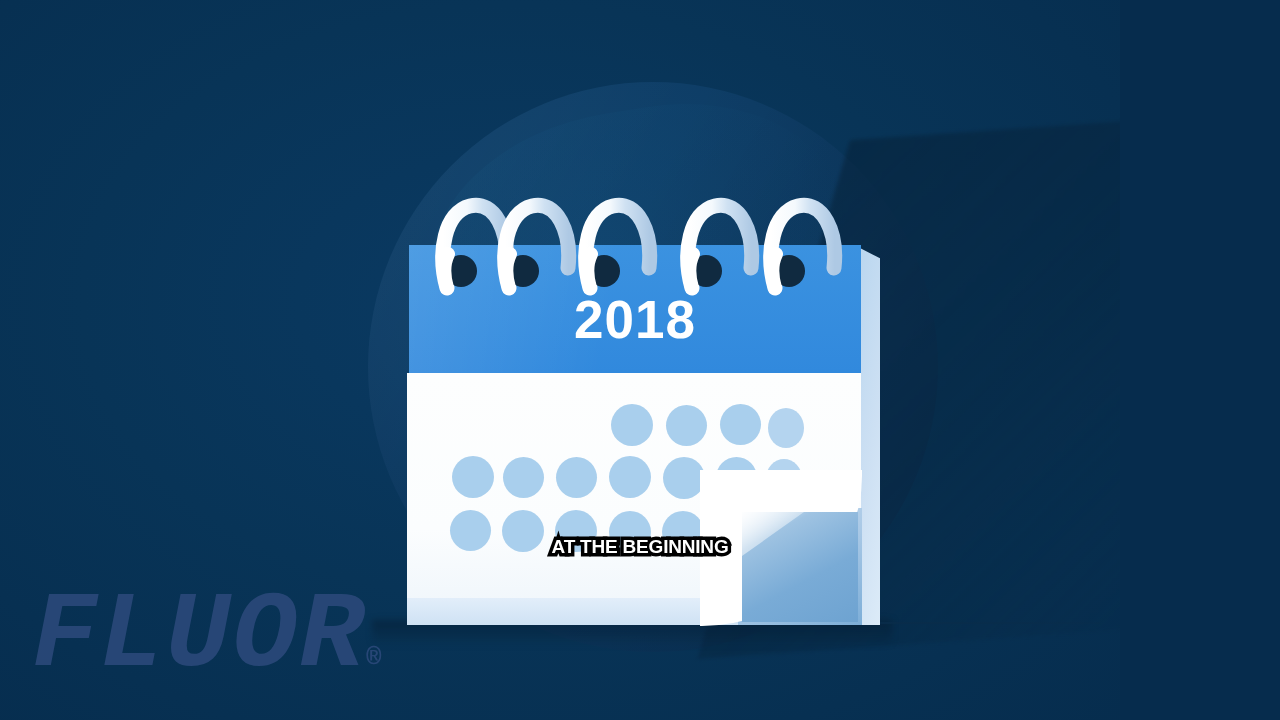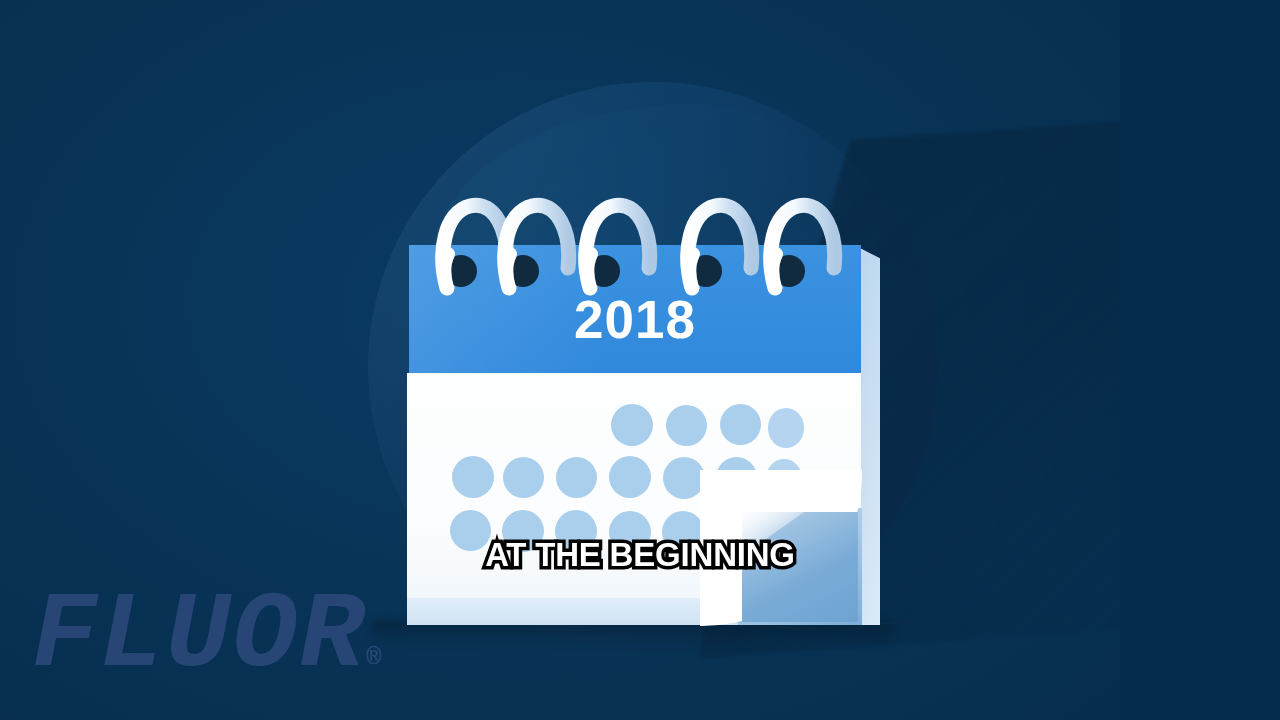--- a/index.html
+++ b/index.html
@@ -193,21 +193,21 @@
   }
   .dot.shade { background: #b4d4ef; }
 
   
   .caption {
     position: absolute;
     left: 0;
     top: 536px;
     width: 1280px;
     text-align: center;
-    font-size: 33px;
+    font-size: 19px;
     font-weight: bold;
     letter-spacing: -0.2px;
     color: #ffffff;
     -webkit-text-stroke: 7px #000000;
     paint-order: stroke fill;
     text-shadow: 0 2px 0 rgba(0,0,0,0.85);
     white-space: nowrap;
   }
 
   

